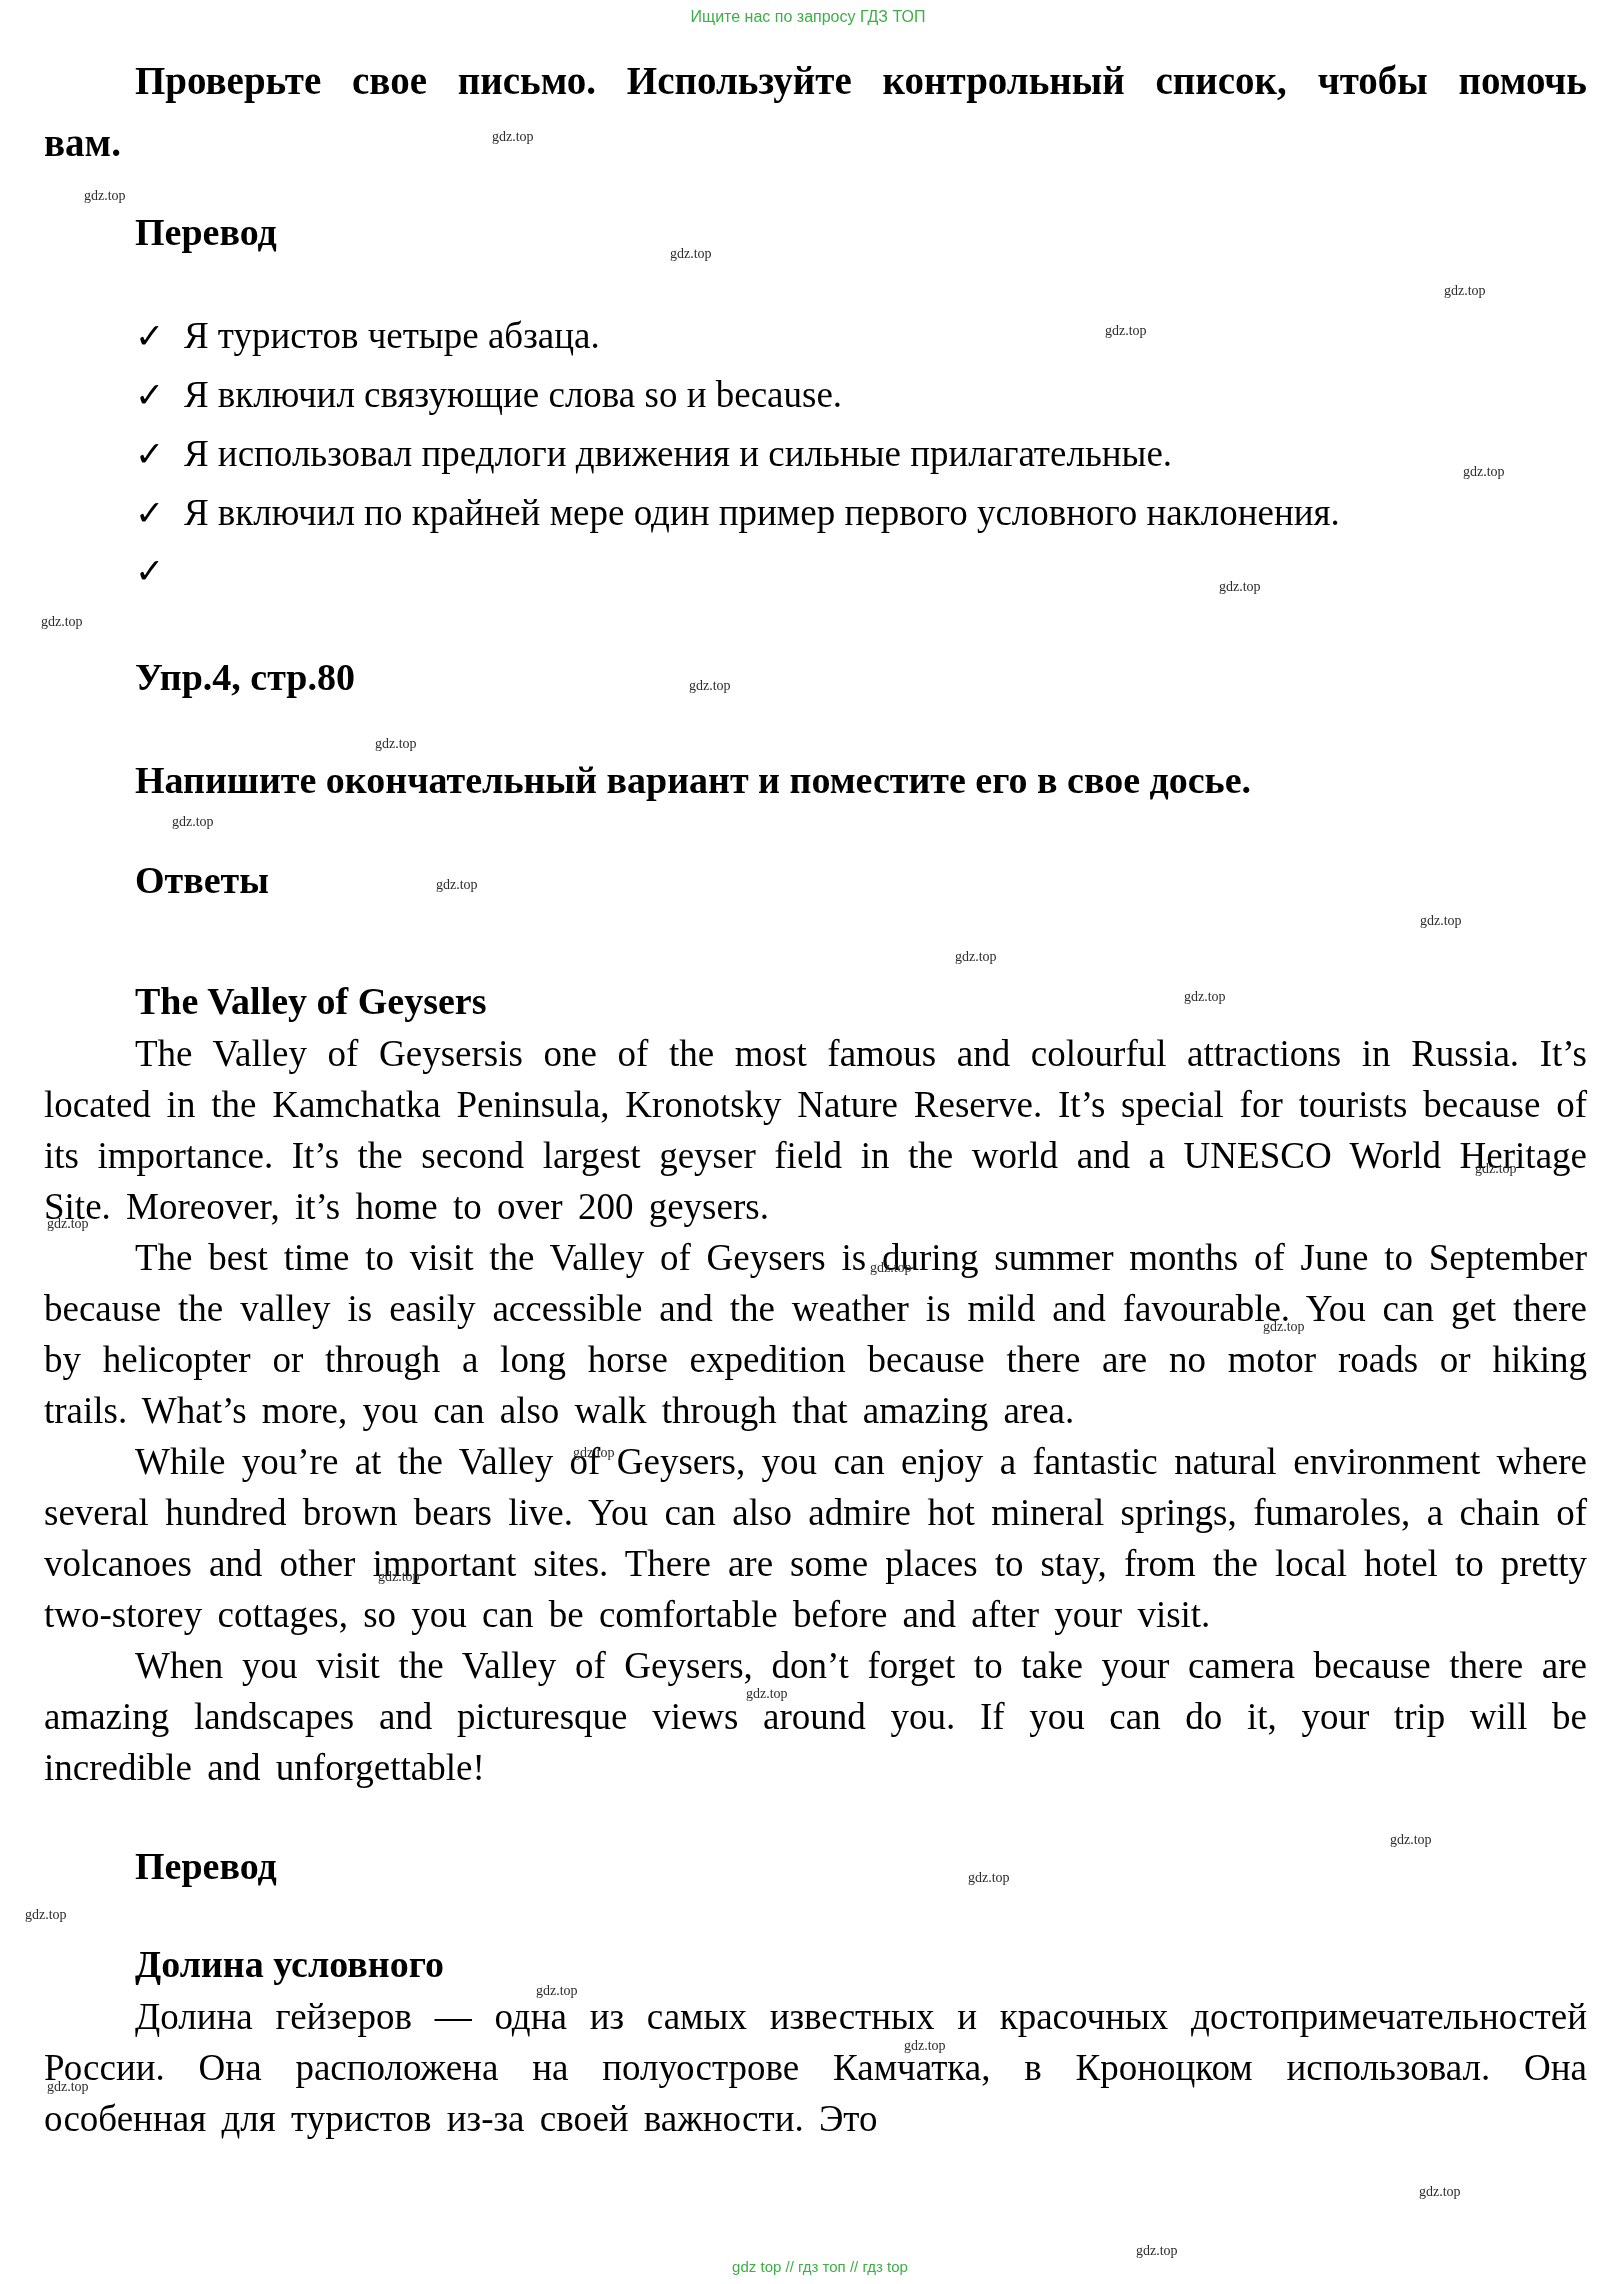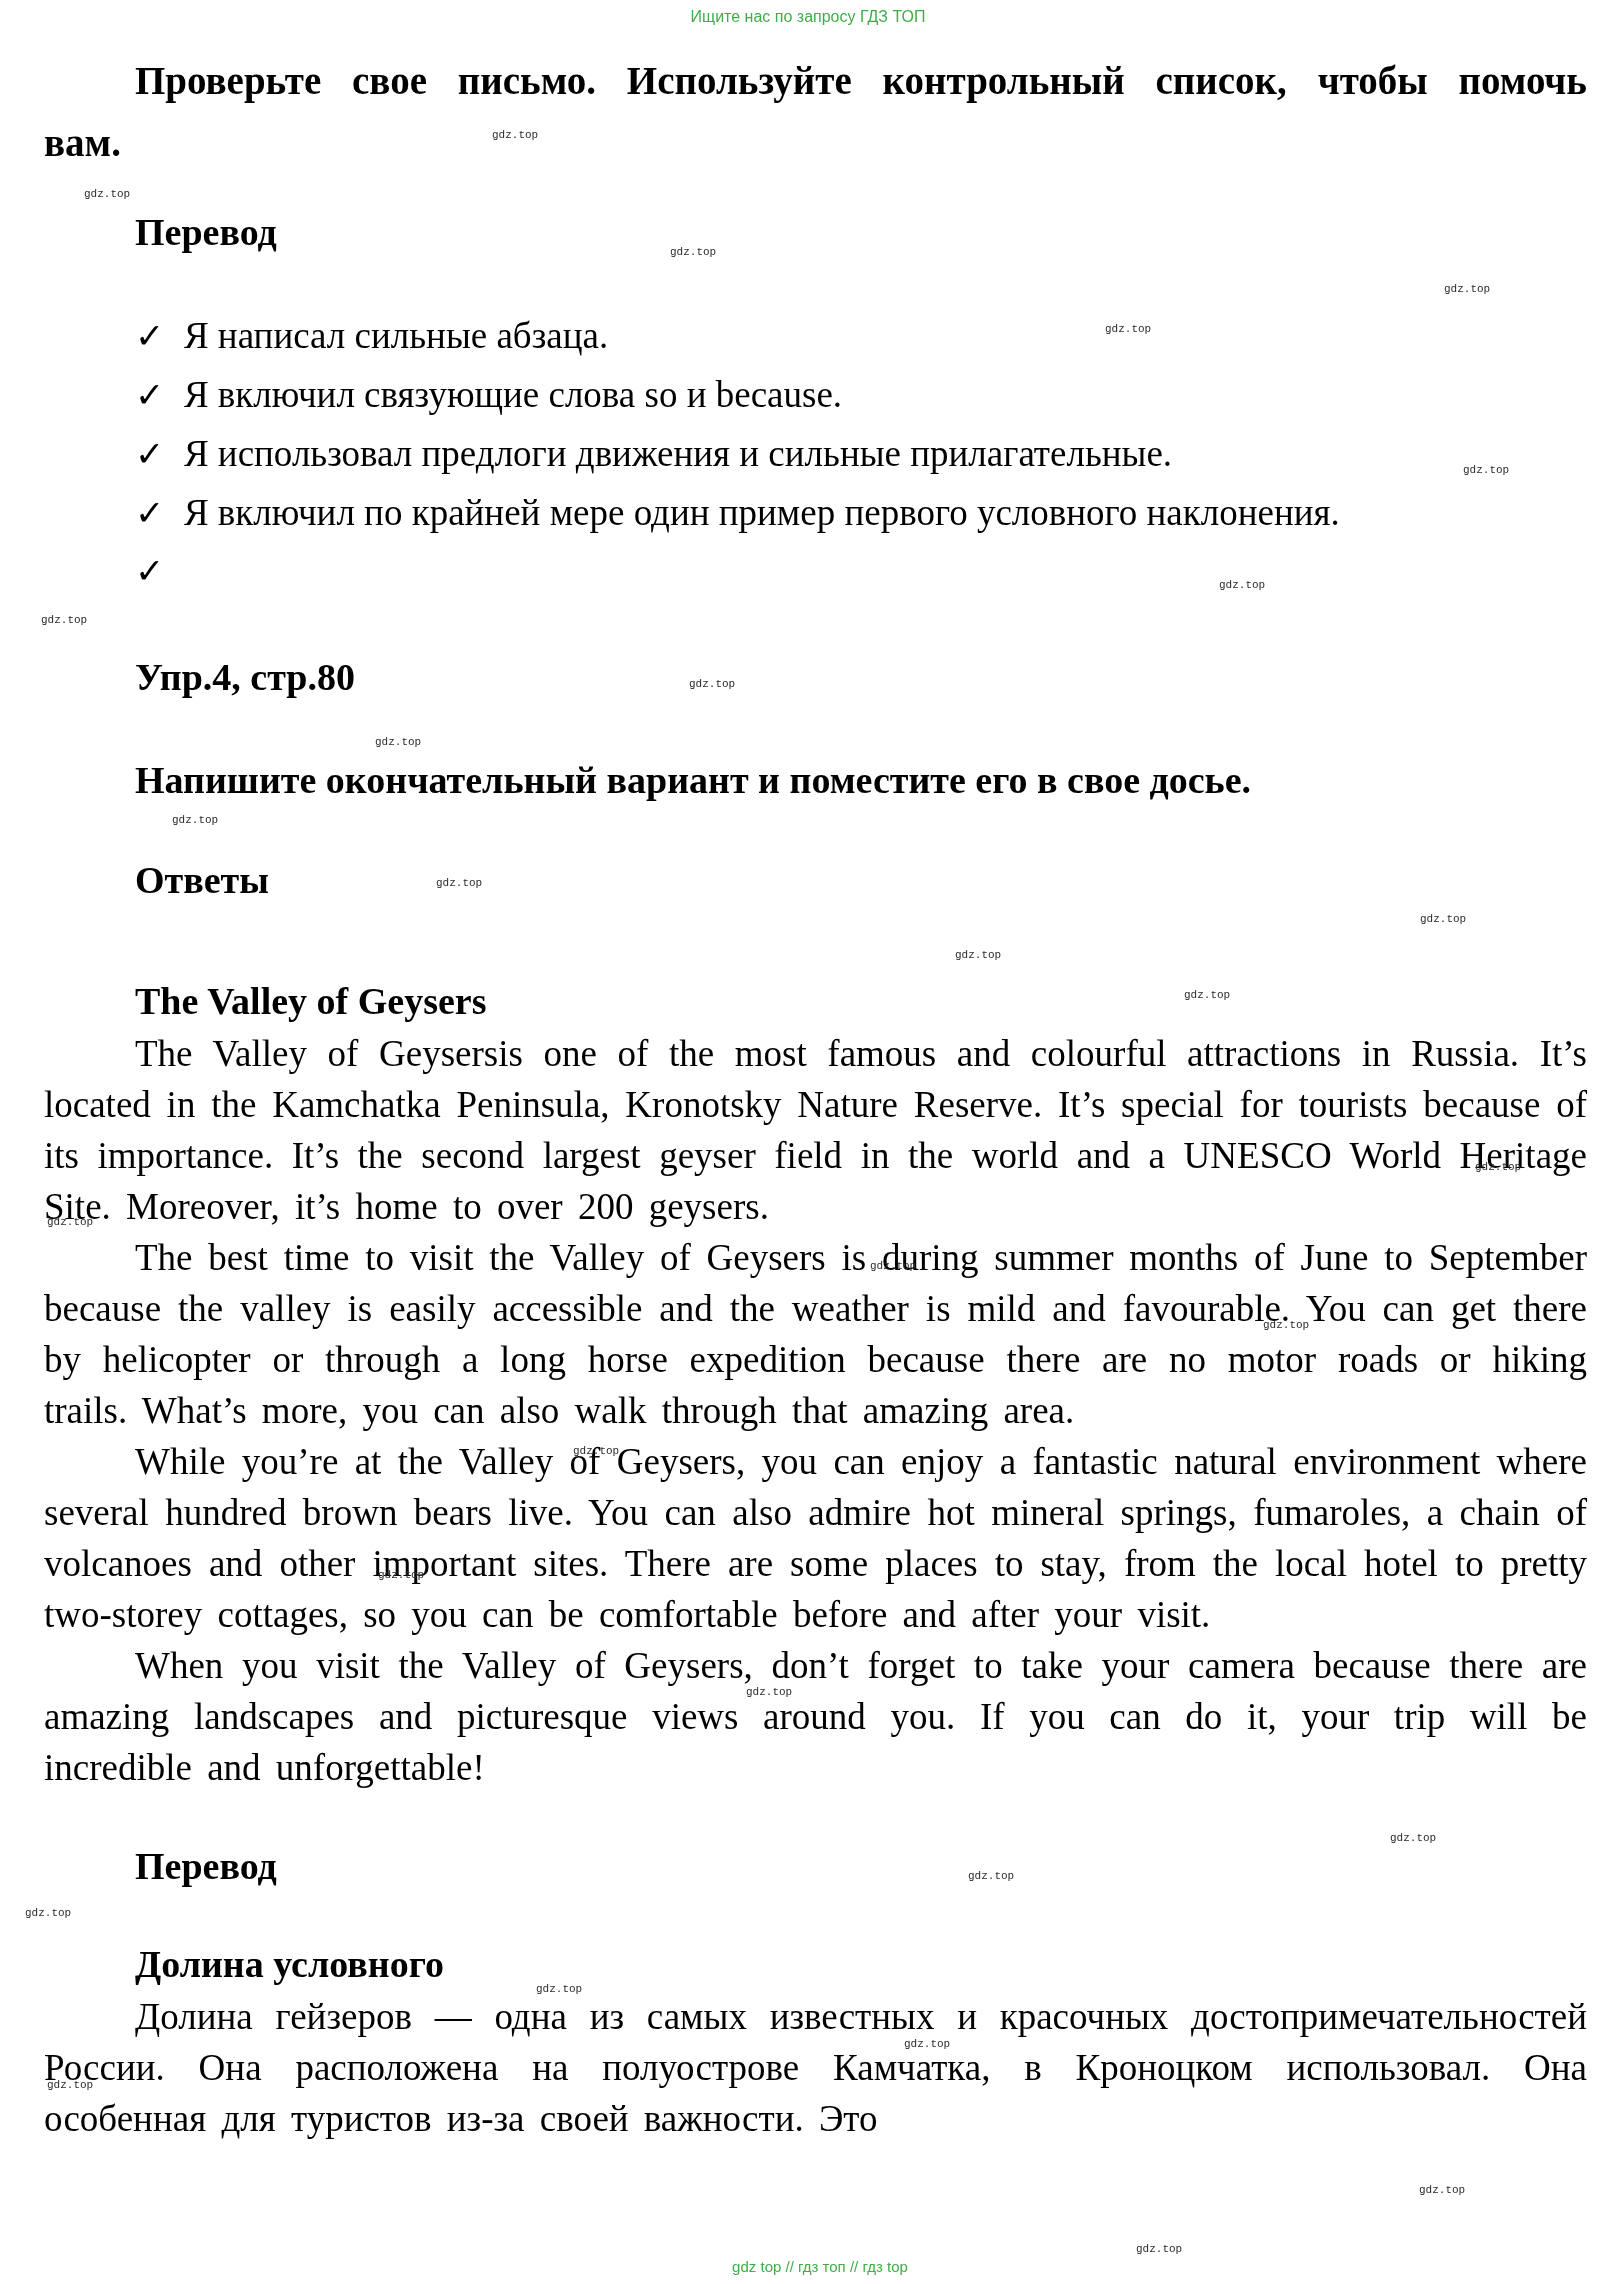--- a/index.html
+++ b/index.html
@@ -66,41 +66,41 @@
   .body-par {
     font-size: 37px;
     line-height: 51px;
     text-align: justify;
     text-indent: 91px;
     word-spacing: 6px;
   }
   .essay { margin-top: 0; }
   .wm {
     position: absolute;
-    font-family: Liberation Mono, monospace;
-    font-size: 11px;
+    font-family: Liberation Serif, serif;
+    font-size: 14px;
     color: #2b2b2b;
     white-space: nowrap;
   }
 </style>
 </head>
 <body>
 
 <div class="top-note">Ищите нас по запросу ГДЗ ТОП</div>
 
 <div class="content">
 
   <p class="lead-heading">Проверьте свое письмо. Используйте контрольный список, чтобы помочь вам.</p>
 
   <h2 class="heading tight">Перевод</h2>
 
   <ul class="checklist">
     <li class="check-item">
       <span class="tick">✓</span>
-      <span class="check-text">Я написал сильные абзаца.</span>
+      <span class="check-text">Я туристов четыре абзаца.</span>
     </li>
     <li class="check-item">
       <span class="tick">✓</span>
       <span class="check-text">Я включил связующие слова so и because.</span>
     </li>
     <li class="check-item">
       <span class="tick">✓</span>
       <span class="check-text">Я использовал предлоги движения и сильные прилагательные.</span>
     </li>
     <li class="check-item">

